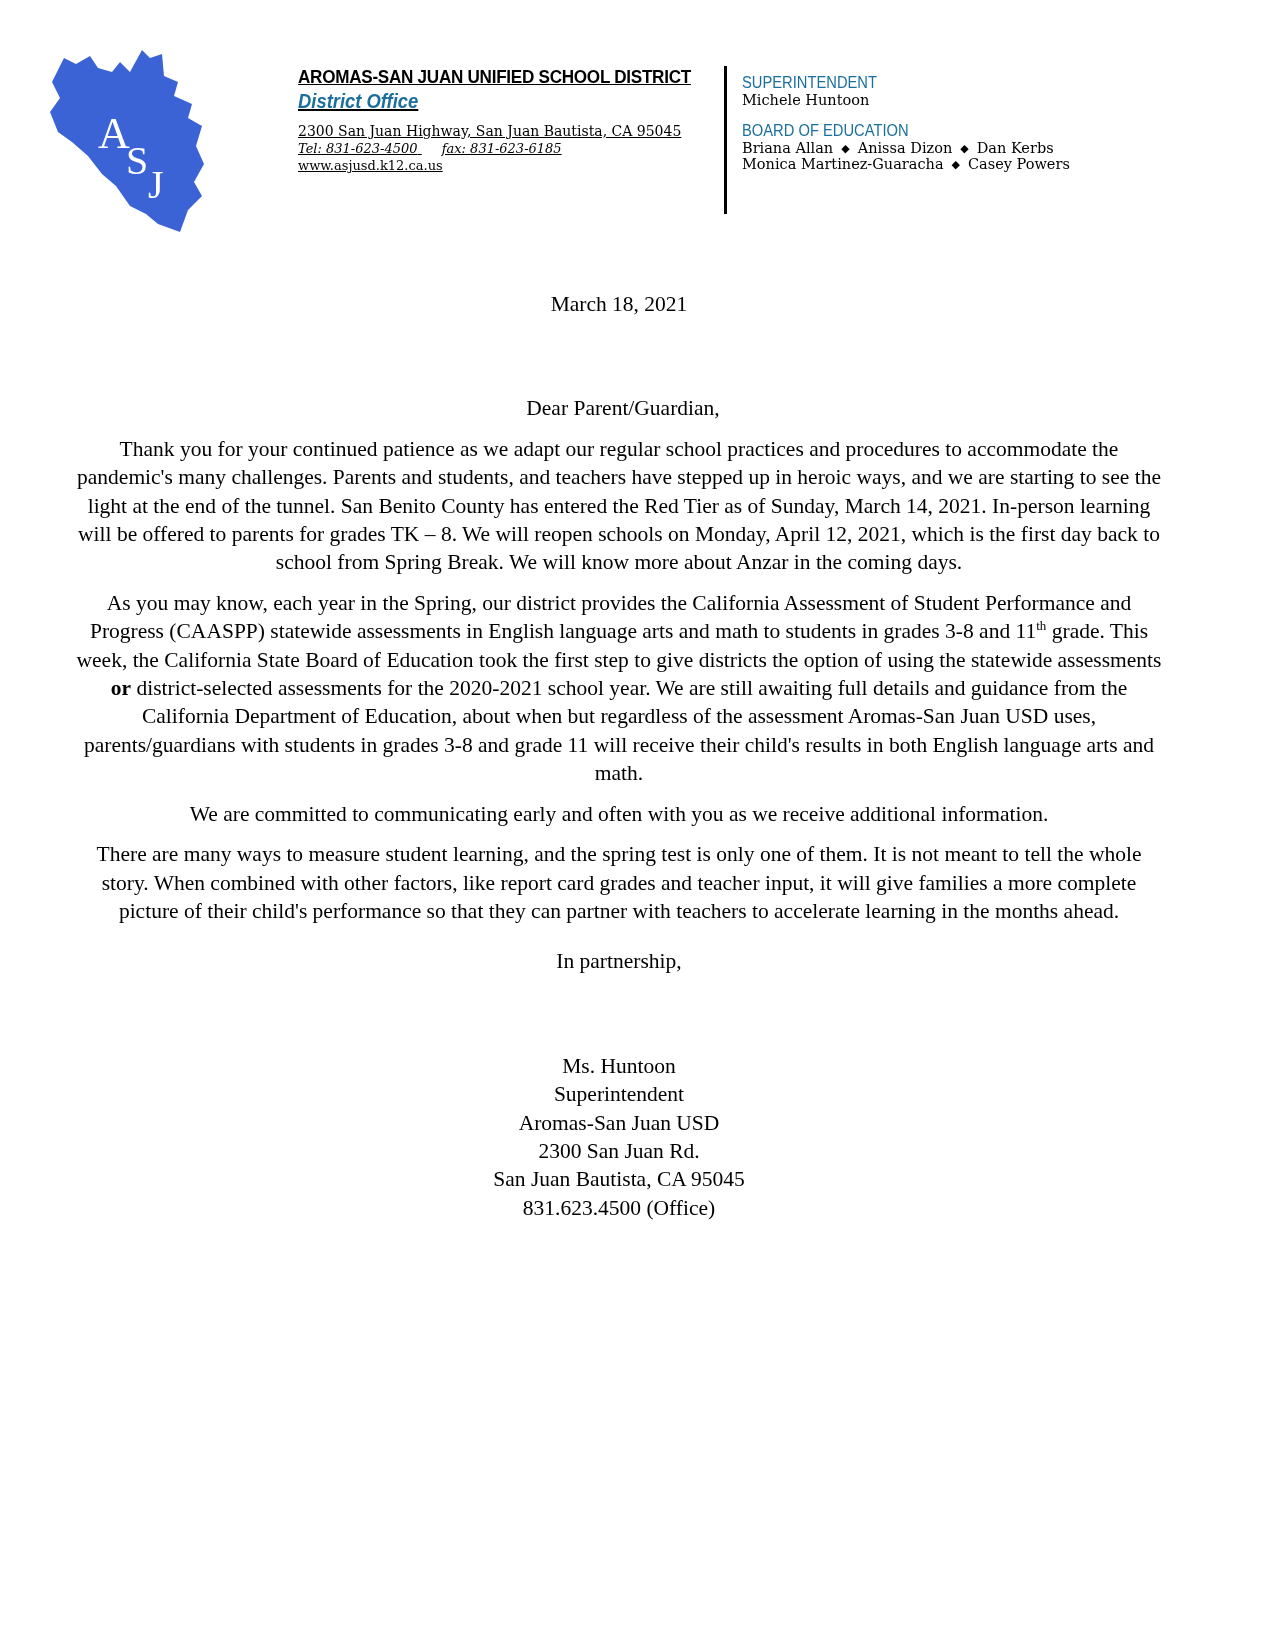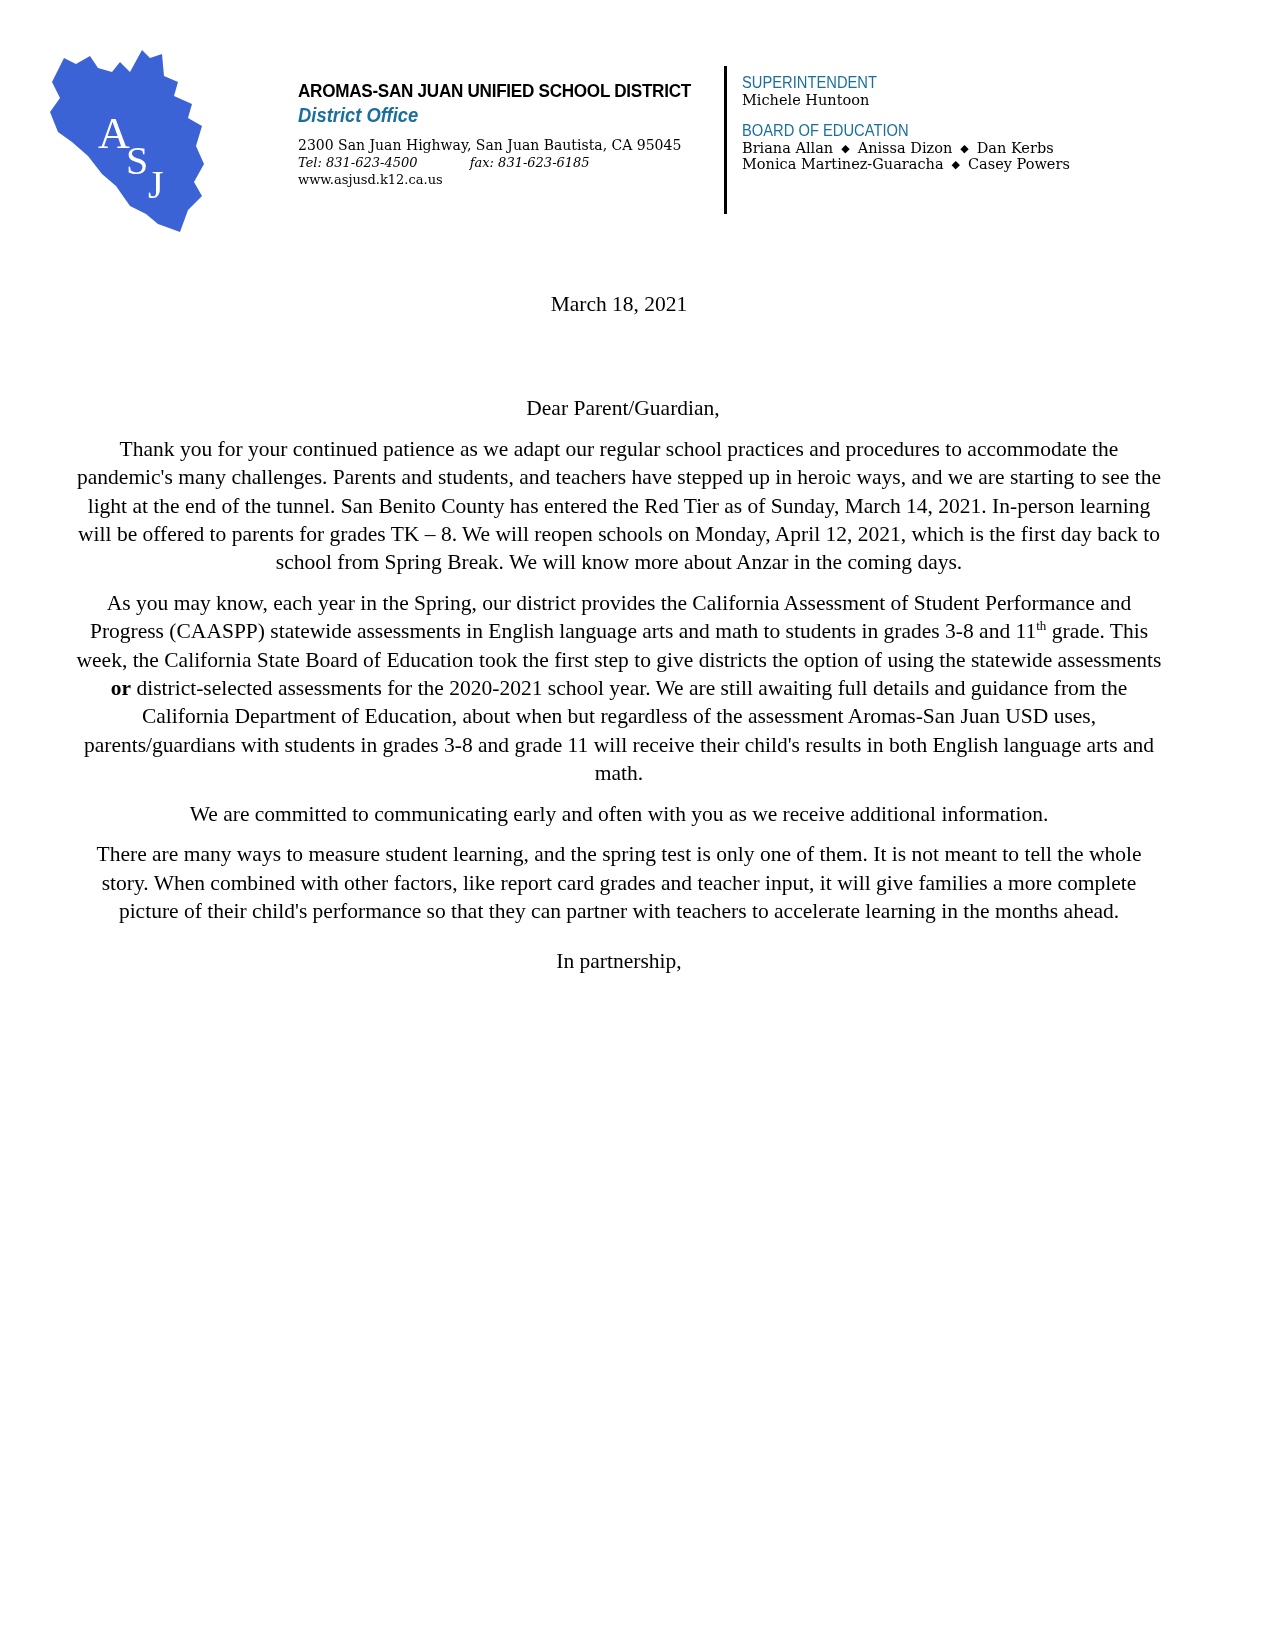--- a/index.html
+++ b/index.html
@@ -1,24 +1,24 @@
 <!DOCTYPE html>
 <html><head>
 <meta charset="utf-8">
 <style>
   html, body { margin: 0; padding: 0; background: #ffffff; }
   body { width: 1275px; height: 1650px; position: relative; overflow: hidden; color: #000; }
   .letterhead { position: absolute; left: 0; top: 0; width: 1275px; height: 240px; }
   .logo { position: absolute; left: 46px; top: 46px; width: 160px; height: 190px; }
-  .district-block { position: absolute; left: 298px; top: 80px; }
+  .district-block { position: absolute; left: 298px; top: 66px; text-decoration: underline; }
   .district-name { font-family: "Liberation Sans", sans-serif; font-weight: bold; font-size: 19px; letter-spacing: -0.3px; transform: scaleX(0.9); transform-origin: left; white-space: nowrap; }
   .district-office { font-family: "Liberation Sans", sans-serif; font-weight: bold; font-style: italic; font-size: 20px; color: #1a6f9c; margin-top: 2px; transform: scaleX(0.92); transform-origin: left; white-space: nowrap; }
   .addr { font-family: "DejaVu Serif", serif; font-size: 14px; margin-top: 10px; white-space: nowrap; }
   .contact { font-family: "DejaVu Serif", serif; font-style: italic; font-size: 13px; white-space: nowrap; margin-top: 2px; }
-  .contact .fax { margin-left: 48px; }
+  .contact .fax { margin-left: 20px; }
   .web { font-family: "DejaVu Serif", serif; font-size: 13px; margin-top: 2px; }
   .divider { position: absolute; left: 724px; top: 66px; width: 3px; height: 148px; background: #000; }
   .board-block { position: absolute; left: 742px; top: 74px; }
   .section-label { font-family: "Liberation Sans", sans-serif; font-size: 16px; color: #1a6f9c; transform: scaleX(0.92); transform-origin: left; white-space: nowrap; }
   .person { font-family: "DejaVu Serif", serif; font-size: 14.5px; white-space: nowrap; }
   .gap { height: 14px; }
   .diamond { font-size: 11px; margin: 0 8px; position: relative; top: -1px; }
 
   .letter { position: absolute; left: 74px; top: 290px; width: 1090px; font-family: "Liberation Serif", serif; font-size: 21.5px; line-height: 28.4px; text-align: center; }
   .date { margin: 0; }
@@ -70,13 +70,21 @@
 </div>
 
 <div class="letter">
   <p class="date">March 18, 2021</p>
   <p class="salutation">Dear Parent/Guardian,</p>
   <p class="para">Thank you for your continued patience as we adapt our regular school practices and procedures to accommodate the pandemic's many challenges.  Parents and students, and teachers have stepped up in heroic ways, and we are starting to see the light at the end of the tunnel. San Benito County has entered the Red Tier as of Sunday, March 14, 2021. In-person learning will be offered to parents for grades TK – 8. We will reopen schools on Monday, April 12, 2021, which is the first day back to school from Spring Break. We will know more about Anzar in the coming days.</p>
   <p class="para"><span>As you may know, each year in the Spring, our district provides the California Assessment of Student Performance and Progress (CAASPP) statewide assessments in English language arts and math to students in grades 3-8 and 11</span><sup>th</sup><span> grade.  This week, the California State Board of Education took the first step to give districts the option of using the statewide assessments </span><b>or</b><span> district-selected assessments for the 2020-2021 school year. We are still awaiting full details and guidance from the California Department of Education, about when but regardless of the assessment Aromas-San Juan USD uses, parents/guardians with students in grades 3-8 and grade 11 will receive their child's results in both English language arts and math.</span></p>
   <p class="para">We are committed to communicating early and often with you as we receive additional information.</p>
   <p class="para">There are many ways to measure student learning, and the spring test is only one of them. It is not meant to tell the whole story. When combined with other factors, like report card grades and teacher input, it will give families a more complete picture of their child's performance so that they can partner with teachers to accelerate learning in the months ahead.</p>
   <p class="closing">In partnership,</p>
+  <div class="sig">
+    <div>Ms. Huntoon</div>
+    <div>Superintendent</div>
+    <div>Aromas-San Juan USD</div>
+    <div>2300 San Juan Rd.</div>
+    <div>San Juan Bautista, CA 95045</div>
+    <div>831.623.4500 (Office)</div>
+  </div>
 </div>
 
 </body></html>

